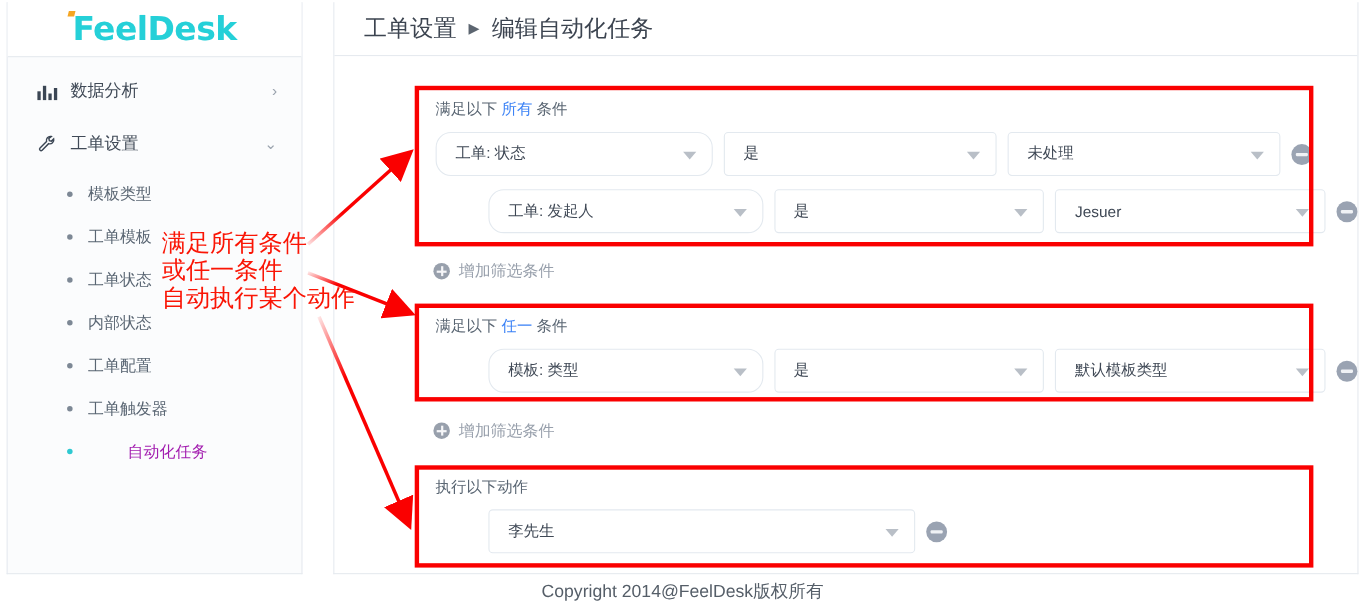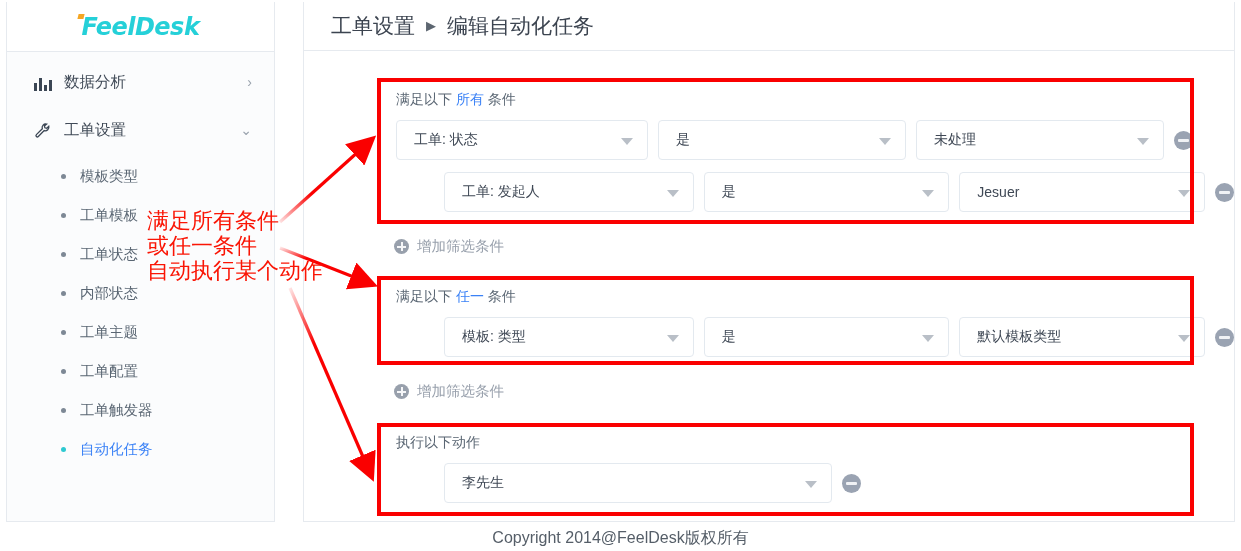--- a/index.html
+++ b/index.html
@@ -20,21 +20,21 @@
     border-top: none;
   }
   .logo-bar {
     height: 50px; background: #ffffff;
     border-bottom: 1px solid #e6eaef;
     display: flex; align-items: center; justify-content: center;
     position: relative;
   }
   .logo {
     font-family: "DejaVu Sans", sans-serif;
-    font-size: 24px; font-weight: bold; font-style: italic;
+    font-size: 30px; font-weight: bold; 
     color: #25d0d8; letter-spacing: -0.5px;
     position: relative;
   }
   .logo .dot {
     position: absolute; left: -4px; top: 1px;
     width: 6px; height: 5px; background: #f5a623;
     transform: skewX(-14deg);
   }
 
   .nav-group { padding-top: 6px; }
@@ -62,21 +62,21 @@
   .sub-item {
     display: flex; align-items: center;
     height: 39px; padding-left: 54px;
     font-size: 14.5px; color: #5a6673;
     cursor: pointer;
   }
   .sub-item .bullet {
     width: 5px; height: 5px; border-radius: 50%;
     background: #7d8895; margin-right: 14px; flex: none;
   }
-  .sub-item.active { color: #3b82f6; }
+  .sub-item.active { color: #a21caf; gap: 36px; }
   .sub-item.active .bullet { background: #2ec9d1; }
 
   
   .content {
     position: absolute; left: 303px; top: 2px;
     width: 932px; height: 520px;
     background: #ffffff;
     border: 1px solid #e6eaef;
     border-top: none;
   }
@@ -105,21 +105,21 @@
     margin-right: 10px; cursor: pointer;
   }
   .sel .caret {
     position: absolute; right: 14px; top: 50%;
     margin-top: -2px;
     width: 0; height: 0;
     border-left: 6px solid transparent;
     border-right: 6px solid transparent;
     border-top: 7px solid #b9bfc7;
   }
-  .sel.w-field { width: 252px; }
+  .sel.w-field { width: 252px; border-radius: 14px; }
   .sel.w-op    { width: 248px; }
   .sel.w-val   { width: 248px; }
   .sel.w-act   { width: 392px; }
   .sel.w-actval{ width: 388px; }
 
   .minus-btn {
     width: 19px; height: 19px; border-radius: 50%;
     background: #9aa3b2; position: relative; cursor: pointer; flex: none;
   }
   .minus-btn::after {
@@ -208,24 +208,20 @@
           <span class="bullet"></span>
           <span>工单模板</span>
         </div>
         <div class="sub-item">
           <span class="bullet"></span>
           <span>工单状态</span>
         </div>
         <div class="sub-item">
           <span class="bullet"></span>
           <span>内部状态</span>
-        </div>
-        <div class="sub-item">
-          <span class="bullet"></span>
-          <span>工单主题</span>
         </div>
         <div class="sub-item">
           <span class="bullet"></span>
           <span>工单配置</span>
         </div>
         <div class="sub-item">
           <span class="bullet"></span>
           <span>工单触发器</span>
         </div>
         <div class="sub-item active">

